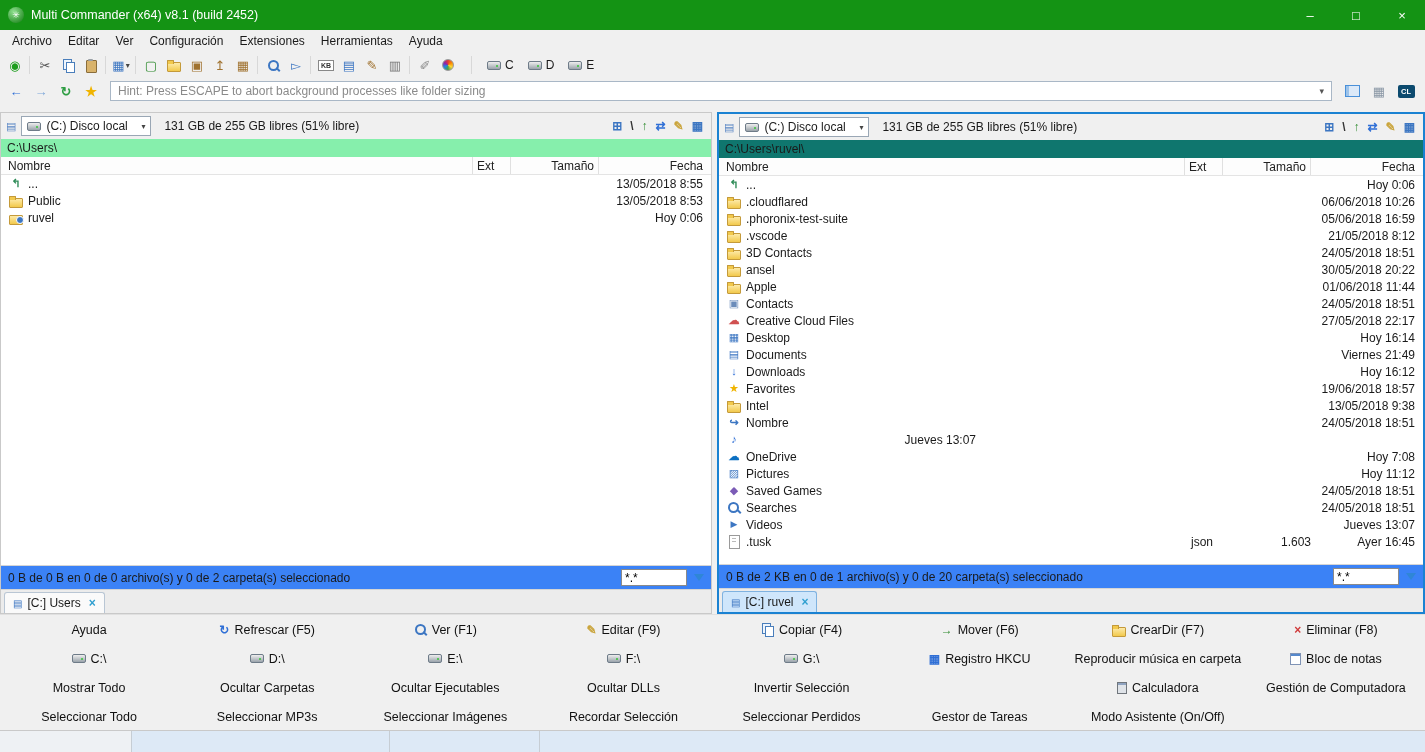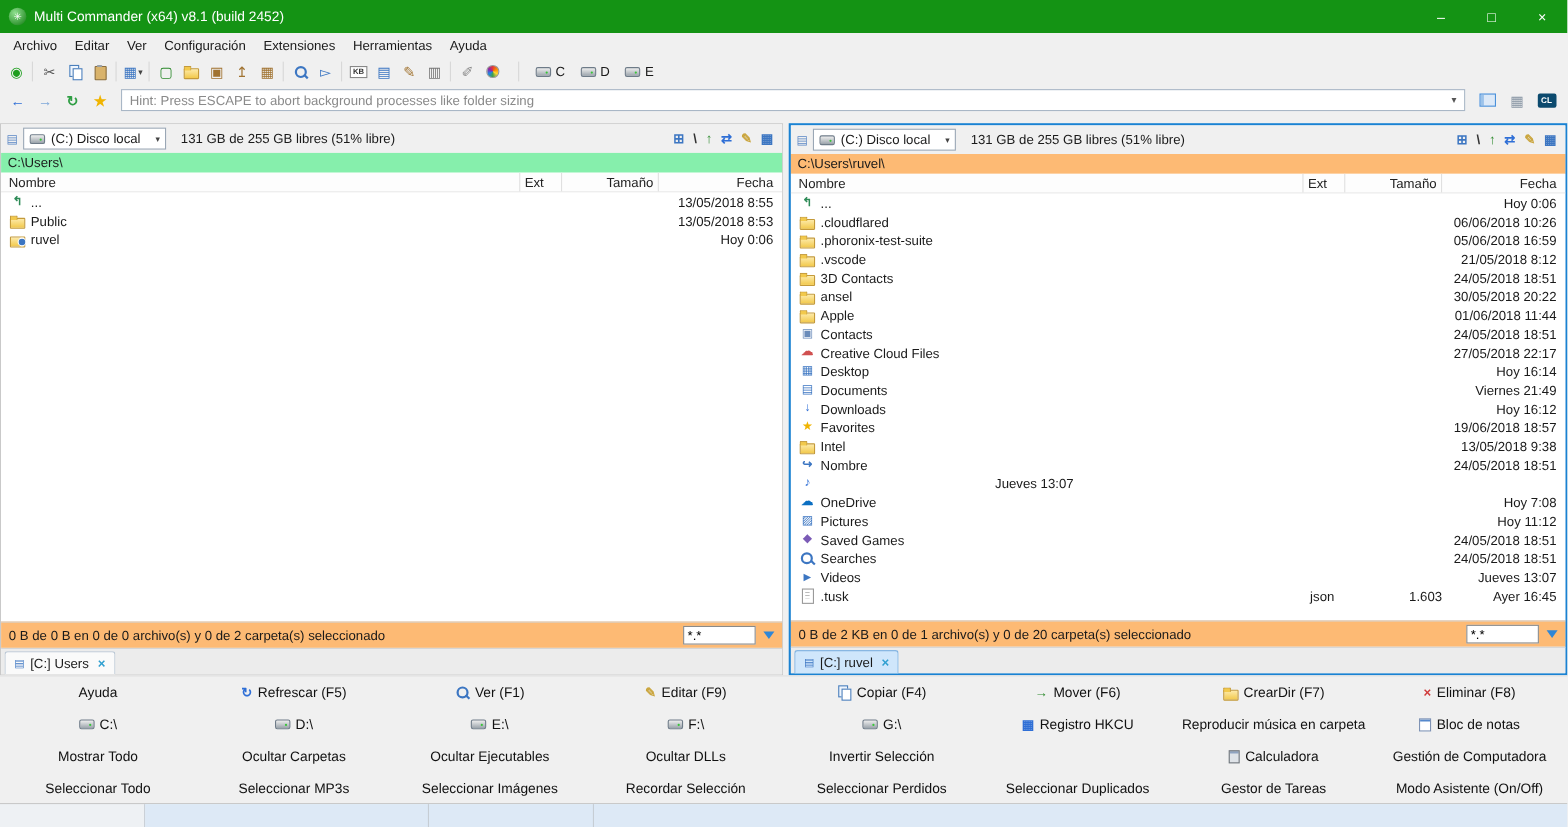--- a/index.html
+++ b/index.html
@@ -47,34 +47,34 @@
   .panel.right{flex:1;border:2px solid #1a82d2}
   .splitter{width:5px;flex:none;background:#f0f0f0}
   .p-head{height:26px;display:flex;align-items:center;background:#f0f0f0;padding:0 5px;gap:5px;flex:none}
   .grip{color:#5b87c5;font-size:11px}
   .drive-select{height:20px;background:#fff;border:1px solid #9aa7b5;display:flex;align-items:center;gap:5px;padding:0 5px;width:130px}
   .ds-arrow{margin-left:auto;font-size:8px;color:#444}
   .free{margin-left:8px}
   .p-tools{margin-left:auto;display:flex;gap:8px;align-items:center;padding-right:3px}
   .p-tool{font-size:12px;font-weight:bold}
   .p-path{height:18px;background:#86efac;display:flex;align-items:center;padding:0 6px;flex:none}
-  .panel.right .p-path{background:#fdba74}
+  .panel.right .p-path{background:#0f766e}
   .p-cols{height:18px;display:flex;align-items:stretch;background:#fdfdfd;border-bottom:1px solid #e4e4e4;flex:none;color:#222}
   .col{border-right:1px solid #e0e0e0;padding:0 4px;display:flex;align-items:center}
   .col.name{flex:1;padding-left:7px}
   .col.ext{width:38px;flex:none}
   .col.size{width:88px;justify-content:flex-end;flex:none}
   .col.date{width:112px;justify-content:flex-end;border-right:none;padding-right:8px;flex:none}
   .p-list{flex:1;overflow:hidden;background:#fff}
   .frow{height:17px;display:flex;align-items:center;padding-left:7px}
   .fname{flex:1;white-space:nowrap;overflow:hidden}
   .fext{width:38px;flex:none;padding-left:6px}
   .fsize{width:88px;flex:none;text-align:right}
   .fdate{width:112px;flex:none;text-align:right;padding-right:8px}
-  .p-status{height:24px;display:flex;align-items:center;background:#fdba74;border-top:1px solid #d5d5d5;padding:0 7px;gap:7px;flex:none}
+  .p-status{height:24px;display:flex;align-items:center;background:#3b82f6;border-top:1px solid #d5d5d5;padding:0 7px;gap:7px;flex:none}
   .st-text{flex:1}
   .flt{width:66px;height:17px;border:1px solid #8a8a8a;font:inherit;padding:0 3px}
   .p-tabs{height:24px;background:#ececec;display:flex;align-items:flex-end;padding:2px 3px 0;flex:none;border-top:1px solid #d5d5d5}
   .ptab{height:21px;display:inline-flex;align-items:center;gap:5px;background:#fafafa;border:1px solid #b9c6d4;border-bottom:none;border-radius:3px 3px 0 0;padding:0 8px}
   .panel.right .ptab{background:#cfe6fb;border-color:#7fb2e0}
   .tab-ico{color:#3c76c2;font-size:10px}
   .tab-x{color:#2f9fd0;font-weight:bold;margin-left:3px}
 
   
   .footer-grid{height:116px;display:grid;grid-template-columns:repeat(8,1fr);grid-auto-rows:29px;background:#f0f0f0;border-top:1px solid #e0e0e0;flex:none}
@@ -744,24 +744,20 @@
       <div class="gbtn">
 
         <span class="glabel">Recordar Selección</span>
       </div>
 
       <div class="gbtn">
 
         <span class="glabel">Seleccionar Perdidos</span>
       </div>
 
-      <div class="gbtn">
-
-        <span class="glabel">Seleccionar Duplicados</span>
-      </div>
 
       <div class="gbtn">
 
         <span class="glabel">Gestor de Tareas</span>
       </div>
 
       <div class="gbtn">
 
         <span class="glabel">Modo Asistente (On/Off)</span>
       </div>

